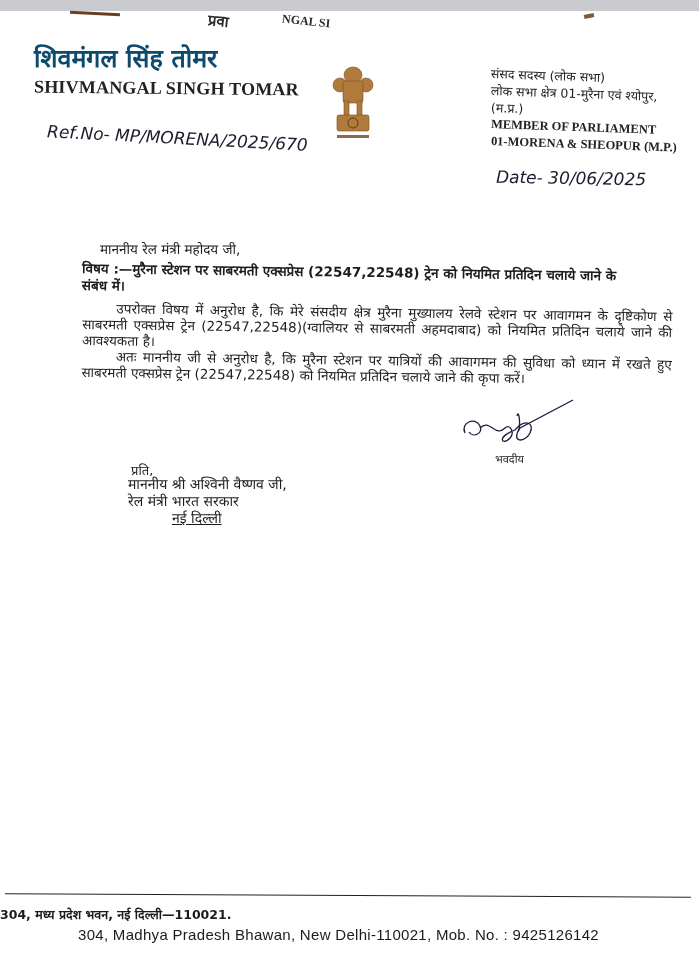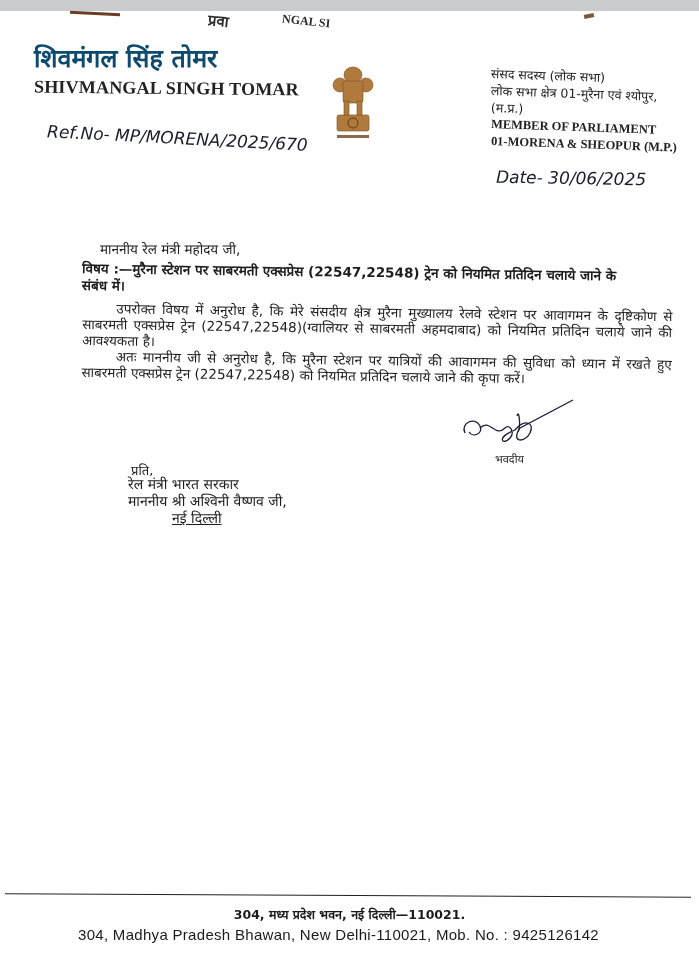--- a/index.html
+++ b/index.html
@@ -22,21 +22,21 @@
     .salutation { left:100px; top:240px; font-weight:normal; }
     .subject { left:82px; top:260px; width:560px; line-height:17px; font-weight:bold; transform:rotate(0.8deg); transform-origin:left; }
     .para { left:82px; top:300px; width:590px; line-height:16px; text-align:justify; transform:rotate(0.8deg); transform-origin:left; }
     .para p { margin:0; text-indent:34px; }
     .signature { position:absolute; left:455px; top:398px; width:120px; height:60px; }
     .yours { left:495px; top:451px; font-size:11px; }
     .prati { left:87px; top:461px; font-size:13px;margin-left:44px; }
     .addr { left:128px; top:476px; line-height:17px; font-size:14px; }
     .addr div:last-child span { text-decoration:underline;margin-left:44px; }
     .footer-line { position:absolute; left:5px; top:895px; width:686px; height:1px; background:#222; transform:rotate(0.3deg); }
-    .footer-hi { position:absolute; left:0; width:699px; top:906px; text-align:center; font-family:"DejaVu Sans",sans-serif; font-size:12.5px; font-weight:bold; }
+    .footer-hi { position:absolute; left:0; width:699px; top:906px; font-family:"DejaVu Sans",sans-serif; font-size:12.5px; font-weight:bold; }
     .footer-en { position:absolute; left:78px; top:926px; font-family:"Liberation Sans",sans-serif; font-size:15px; letter-spacing:0.3px;text-align:right; }
   </style>
 </head>
 <body>
 
 <div class="topbar"></div>
 <div class="brownmark"></div>
 <div class="bleed a">प्रवा</div>
 <div class="bleed b">NGAL SI</div>
 <div class="dot"></div>
@@ -84,20 +84,20 @@
     <path d="M25 30 C 35 20, 40 40, 50 30 C 55 25, 60 35, 55 40 C 48 48, 40 40, 60 32"></path>
     <path d="M60 32 C 70 20, 80 25, 75 35 C 70 45, 55 45, 65 30 L 118 2"></path>
     <path d="M62 18 C 64 10, 66 28, 63 34"></path>
   </g>
 </svg>
 
 <div class="body-text yours">भवदीय</div>
 <div class="body-text prati">प्रति,</div>
 
 <div class="body-text addr">
+  <div>माननीय श्री अश्विनी वैष्णव जी,</div>
   <div>रेल मंत्री भारत सरकार</div>
-  <div>माननीय श्री अश्विनी वैष्णव जी,</div>
   <div><span>नई दिल्ली</span></div>
 </div>
 
 <div class="footer-line"></div>
 <div class="footer-hi">304, मध्य प्रदेश भवन, नई दिल्ली—110021.</div>
 <div class="footer-en">304, Madhya Pradesh Bhawan, New Delhi-110021, Mob. No. : 9425126142</div>
 
 </body></html>

